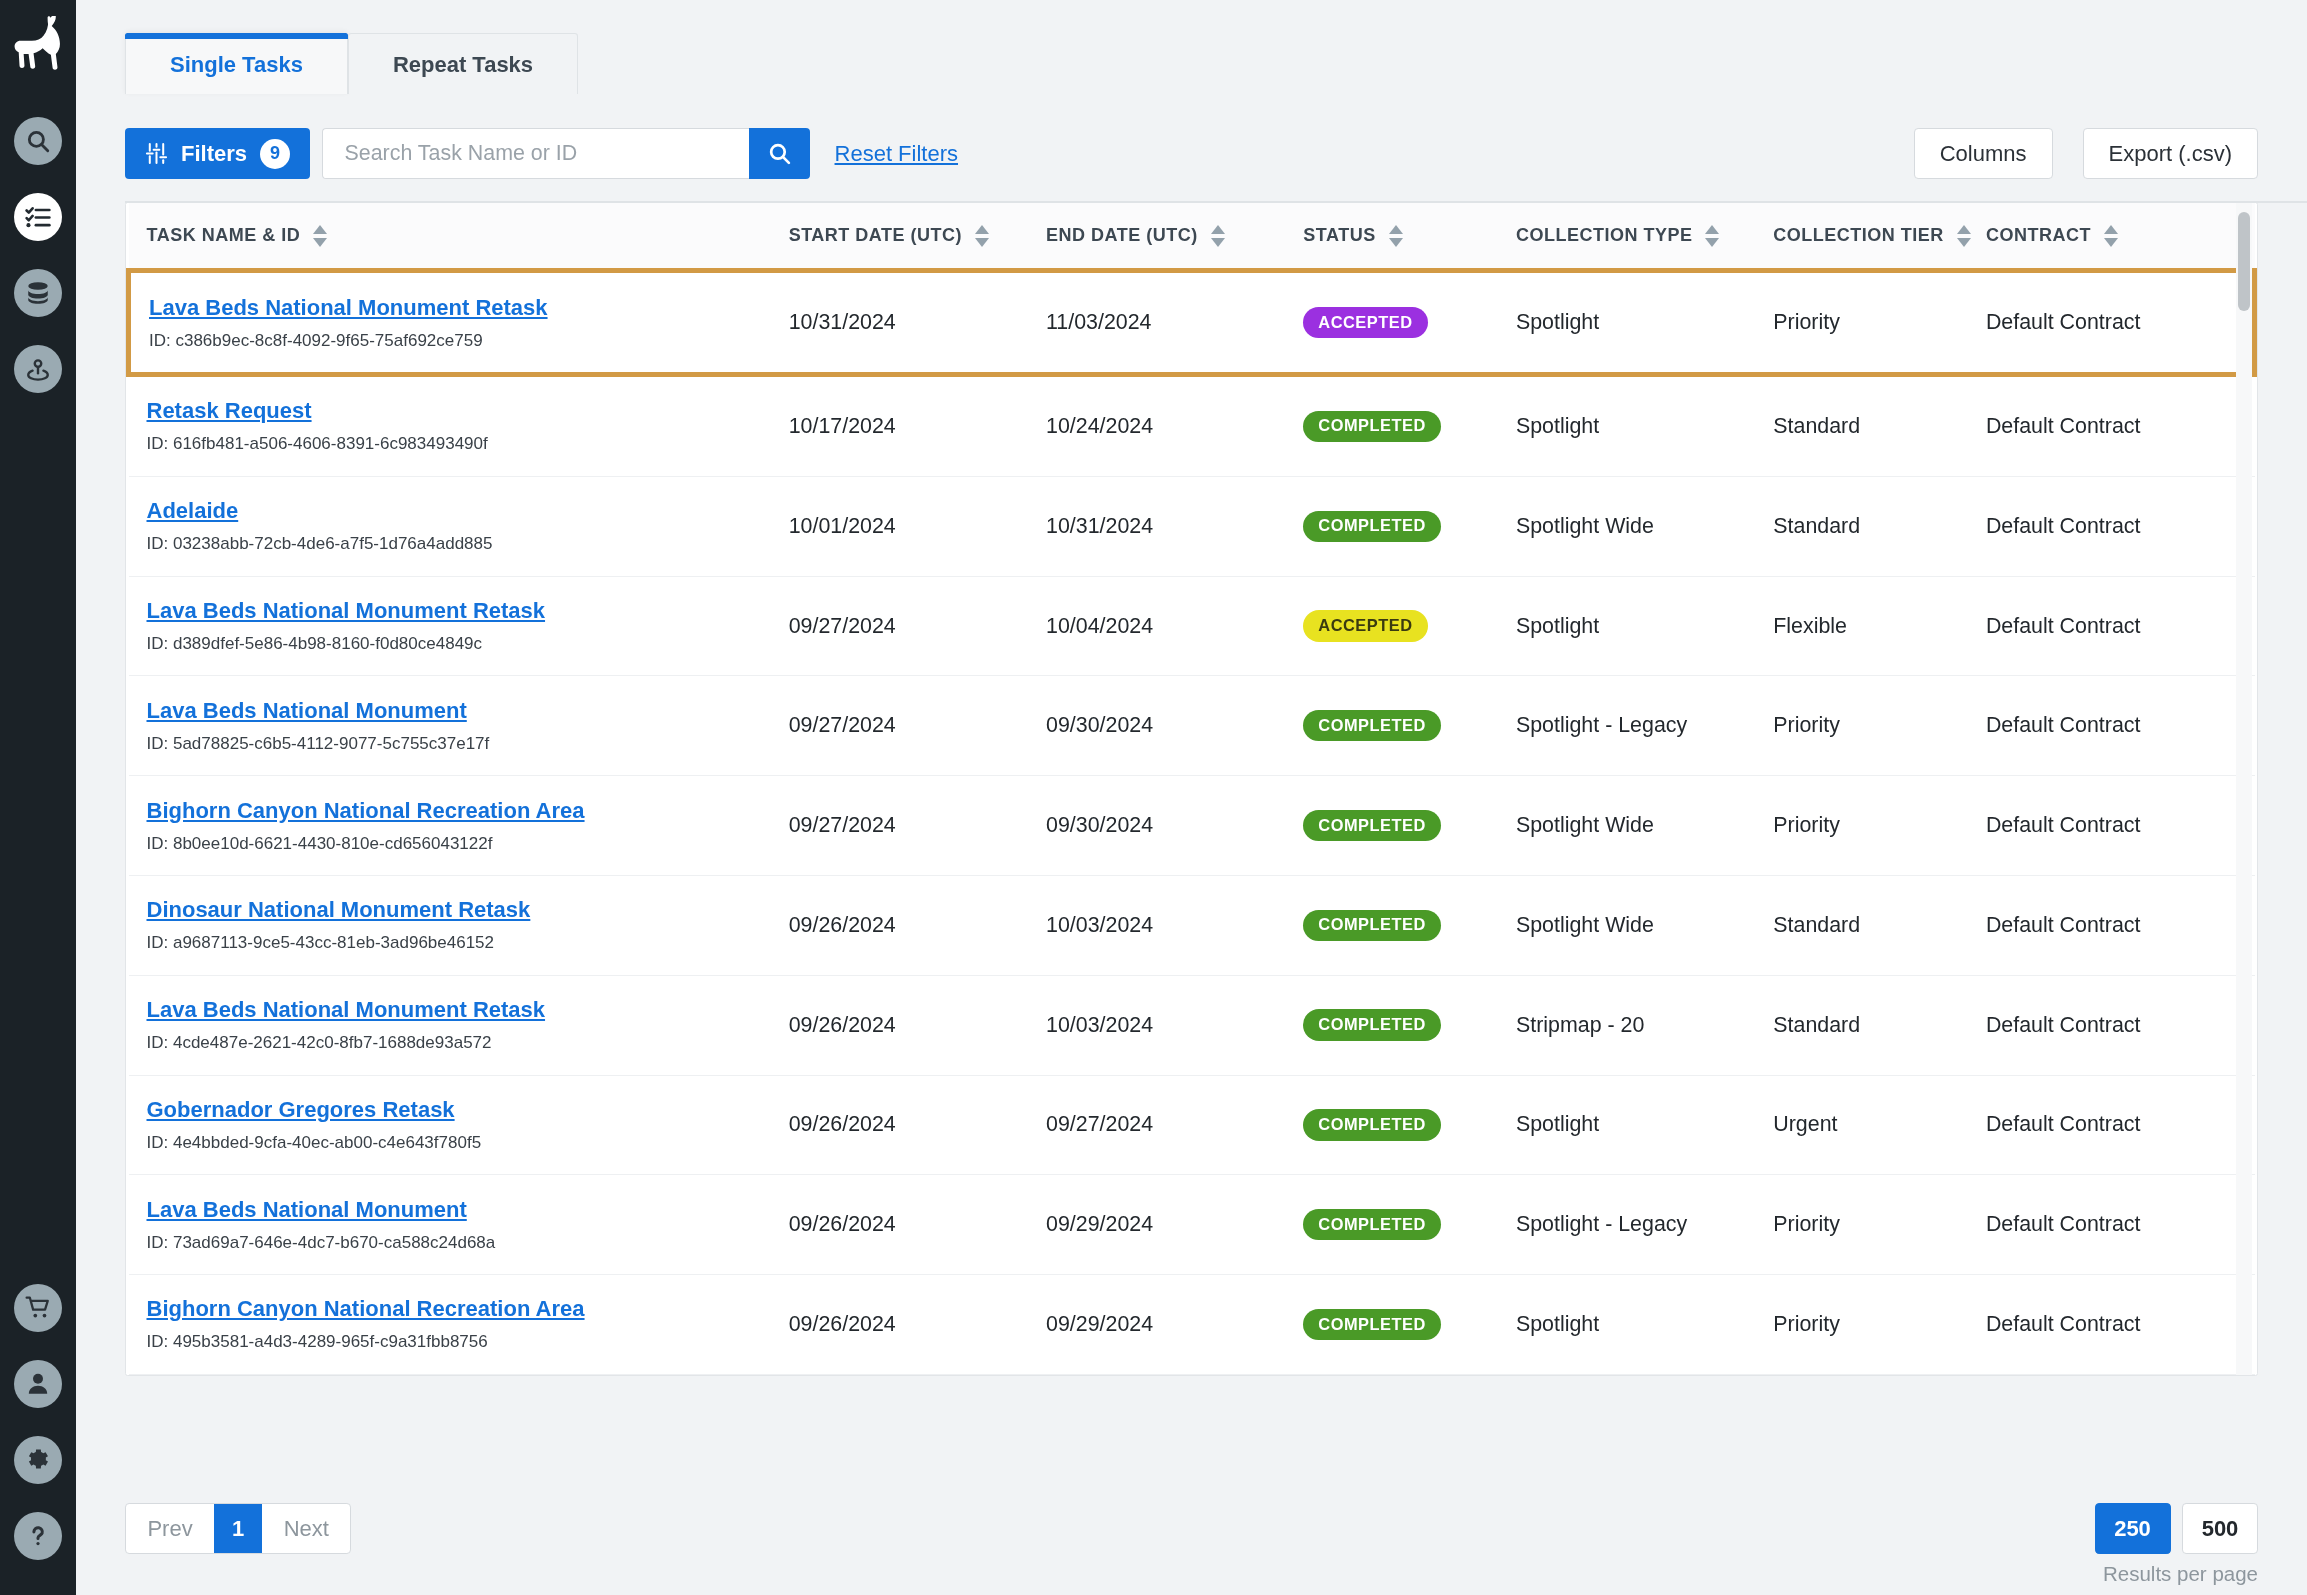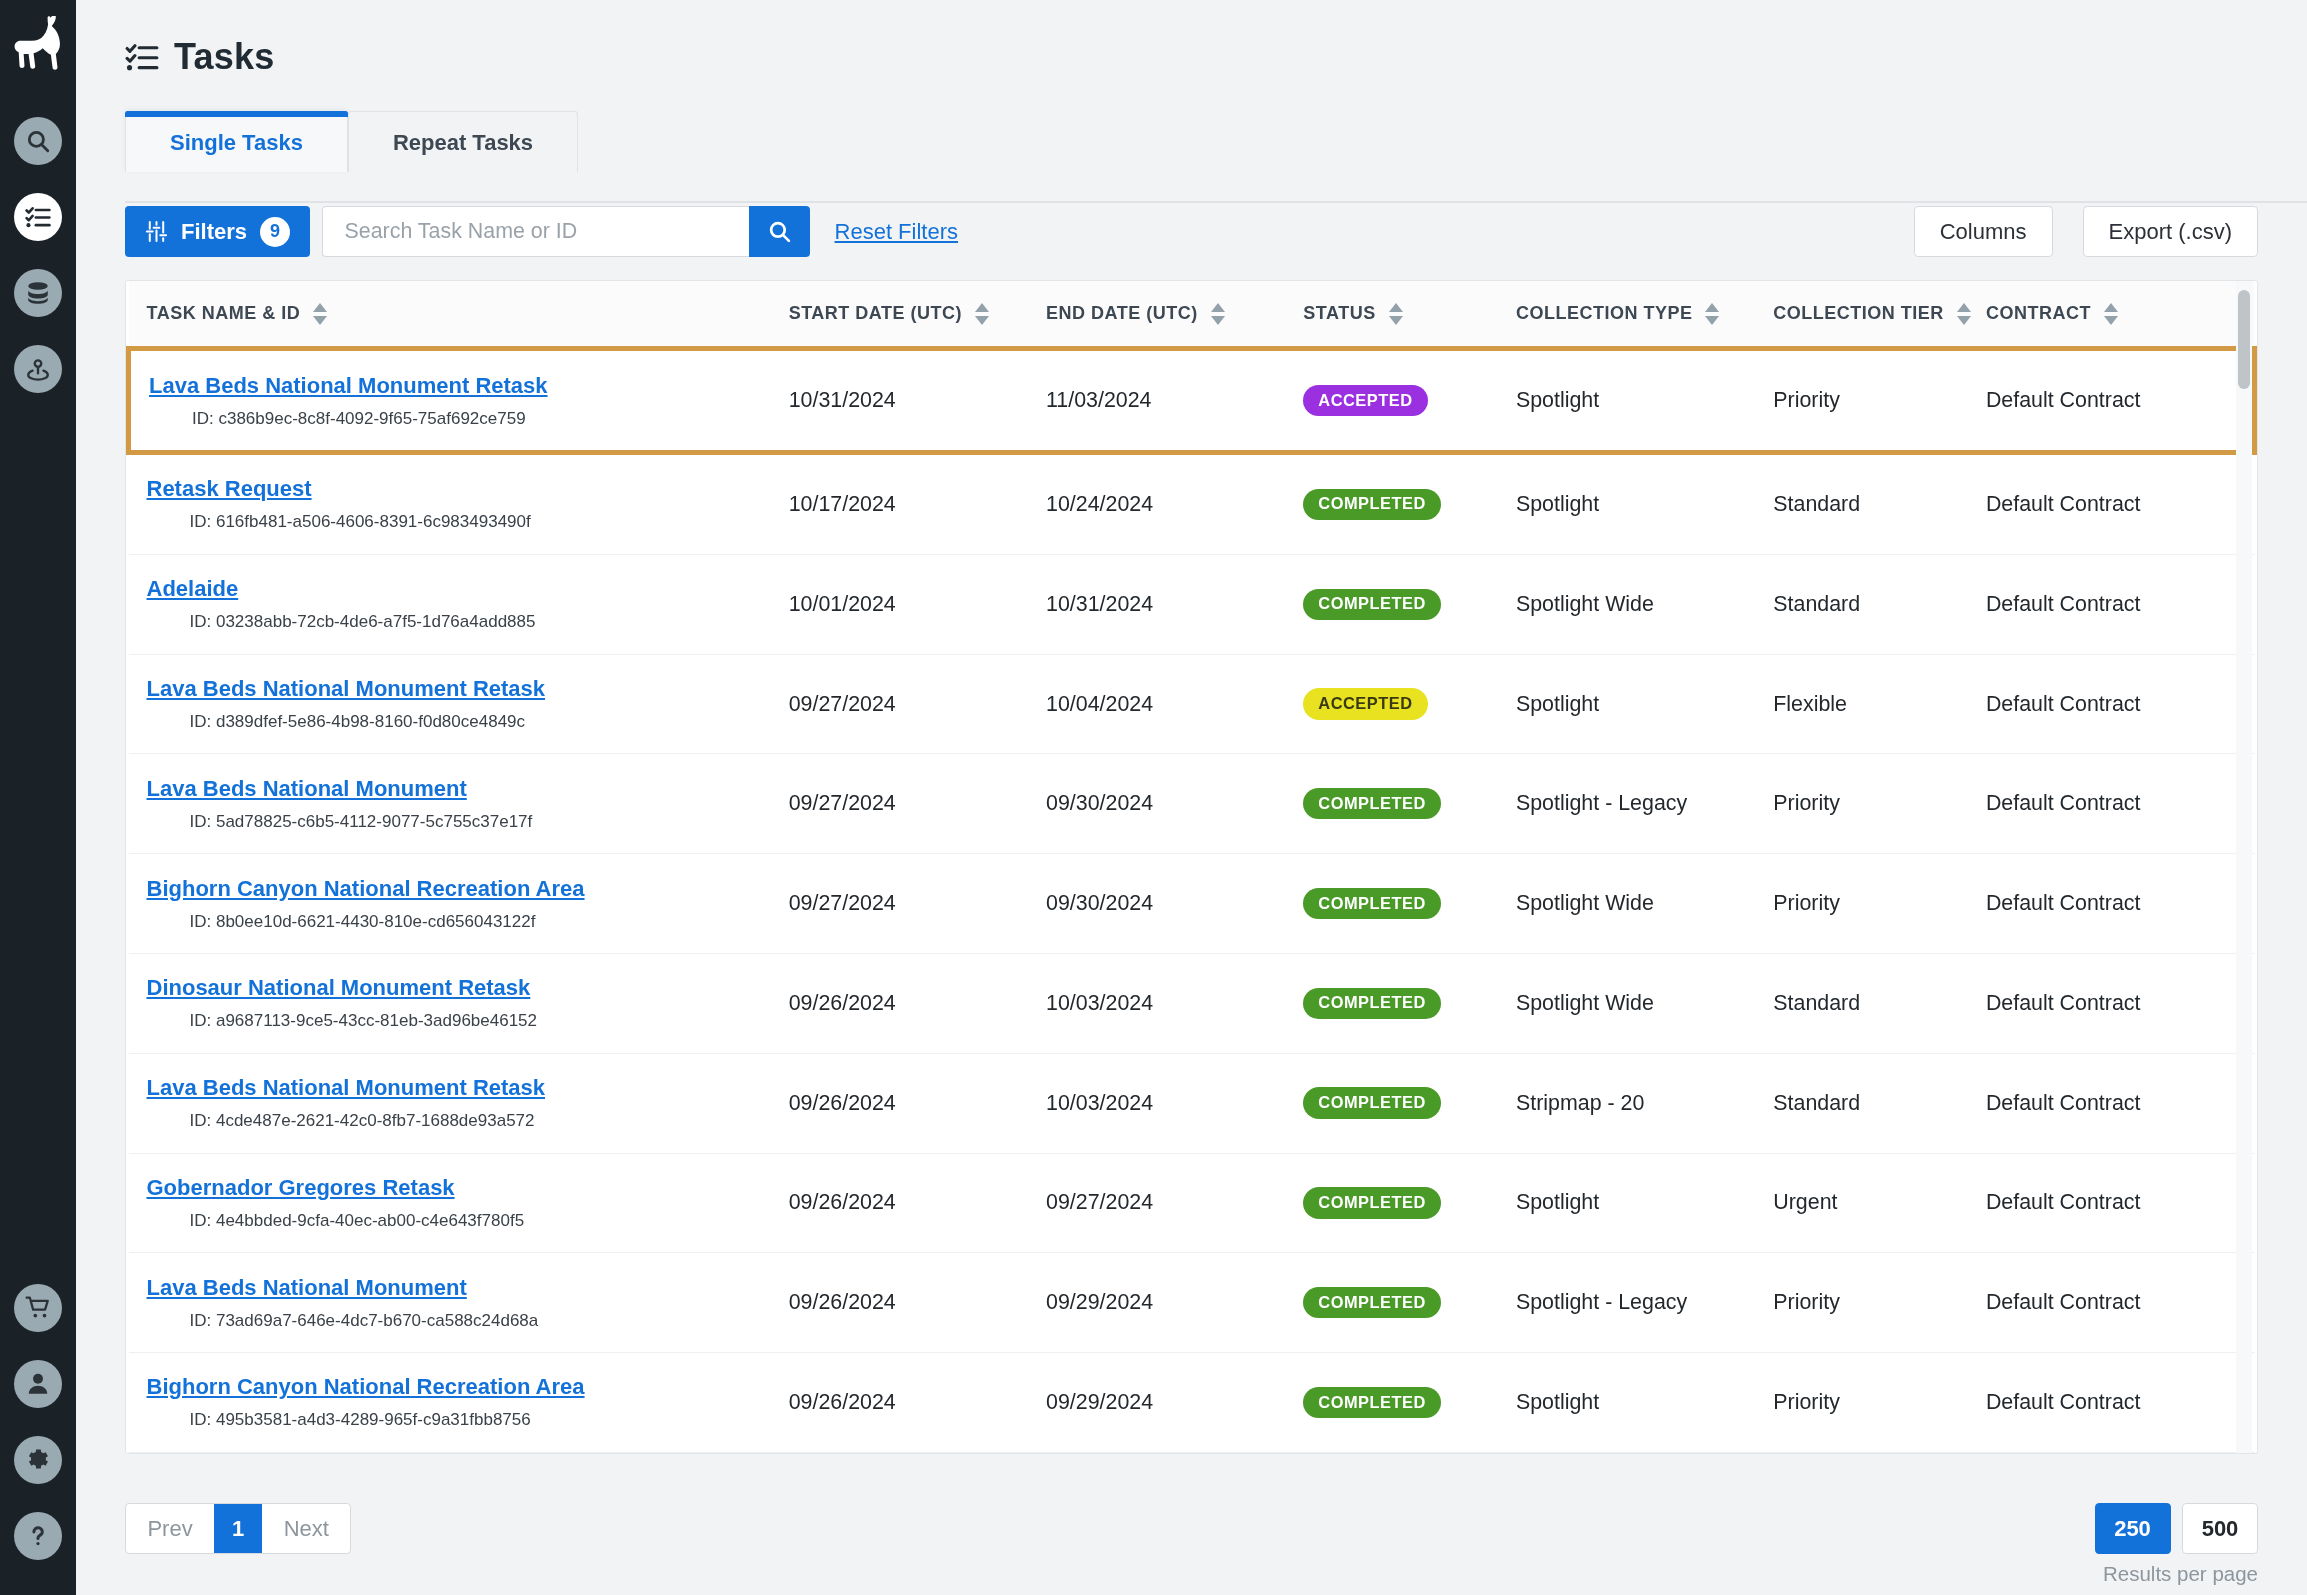--- a/index.html
+++ b/index.html
@@ -140,21 +140,21 @@
     border-top: 5px solid #d29a45;
     border-bottom: 5px solid #d29a45;
   }
   tr.highlight td:first-child { border-left: 5px solid #d29a45; }
   tr.highlight td:last-child { border-right: 5px solid #d29a45; }
 
   .task-link {
     color: #1371da; font-size: 22px; font-weight: bold;
     text-decoration: underline; cursor: pointer; display: inline-block;
   }
-  .task-id { margin-top: 10px; font-size: 17px; color: #3a4148; margin-left: 43px; }
+  .task-id { margin-top: 10px; font-size: 17px; color: #3a4148; }
 
   .badge {
     display: inline-block; border-radius: 820px;
     padding: 5.7px 15px 6.6px 15px;
     font-size: 16.4px; font-weight: bold; letter-spacing: 0.5px;
     color: #fff;
   }
   .badge.accepted { background: #9b30e0; }
   .badge.completed { background: #4a9a27; }
   .badge.anomaly { background: #e8e220; color: #3a3a10; }
@@ -272,31 +272,20 @@
         <svg viewBox="0 0 24 24" fill="none" stroke="#2b3238" stroke-width="2.8" stroke-linecap="round">
           <path d="M8.2 8.2a3.9 3.9 0 117.6 1.3c-.5 1.6-3.8 2-3.8 4.1v.8"></path>
           <circle cx="12" cy="19" r="1.5" fill="#2b3238" stroke="none"></circle>
         </svg>
       </div>
     </div>
   </nav>
 
   <div class="main">
 
-    <div class="page-head">
-      <svg class="hicon" viewBox="0 0 24 24" fill="none" stroke="#202b33" stroke-width="2.2" stroke-linecap="round" stroke-linejoin="round">
-        <polyline points="1.5,6 3.5,8 7,4"></polyline>
-        <polyline points="1.5,13 3.5,15 7,11"></polyline>
-        <circle cx="3.2" cy="19.5" r="1.8" fill="#202b33" stroke="none"></circle>
-        <line x1="10" y1="5.5" x2="22.5" y2="5.5"></line>
-        <line x1="10" y1="12.5" x2="22.5" y2="12.5"></line>
-        <line x1="10" y1="19.5" x2="22.5" y2="19.5"></line>
-      </svg>
-      <div class="page-title">Tasks</div>
-    </div>
 
     <div class="tab-underline"></div>
     <div class="tabs">
       <div class="tab active">
         <span>Single Tasks</span>
       </div>
       <div class="tab">
         <span>Repeat Tasks</span>
       </div>
     </div>

